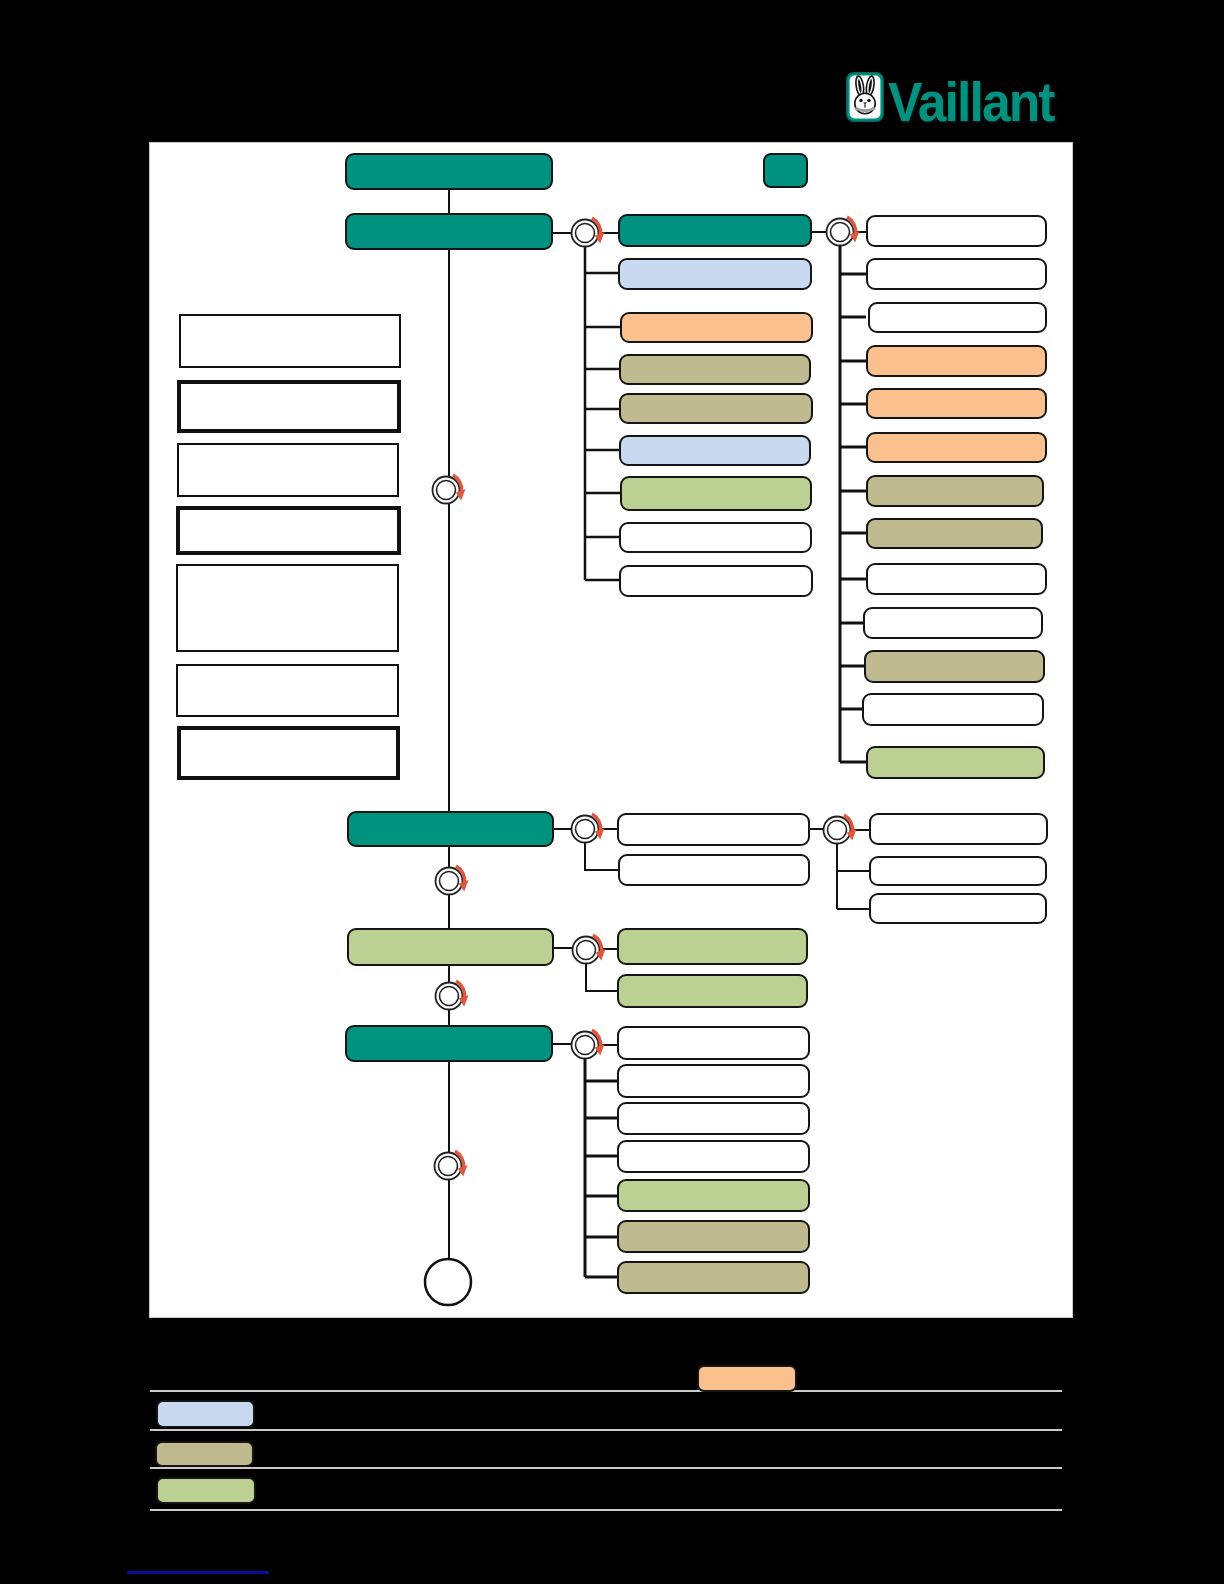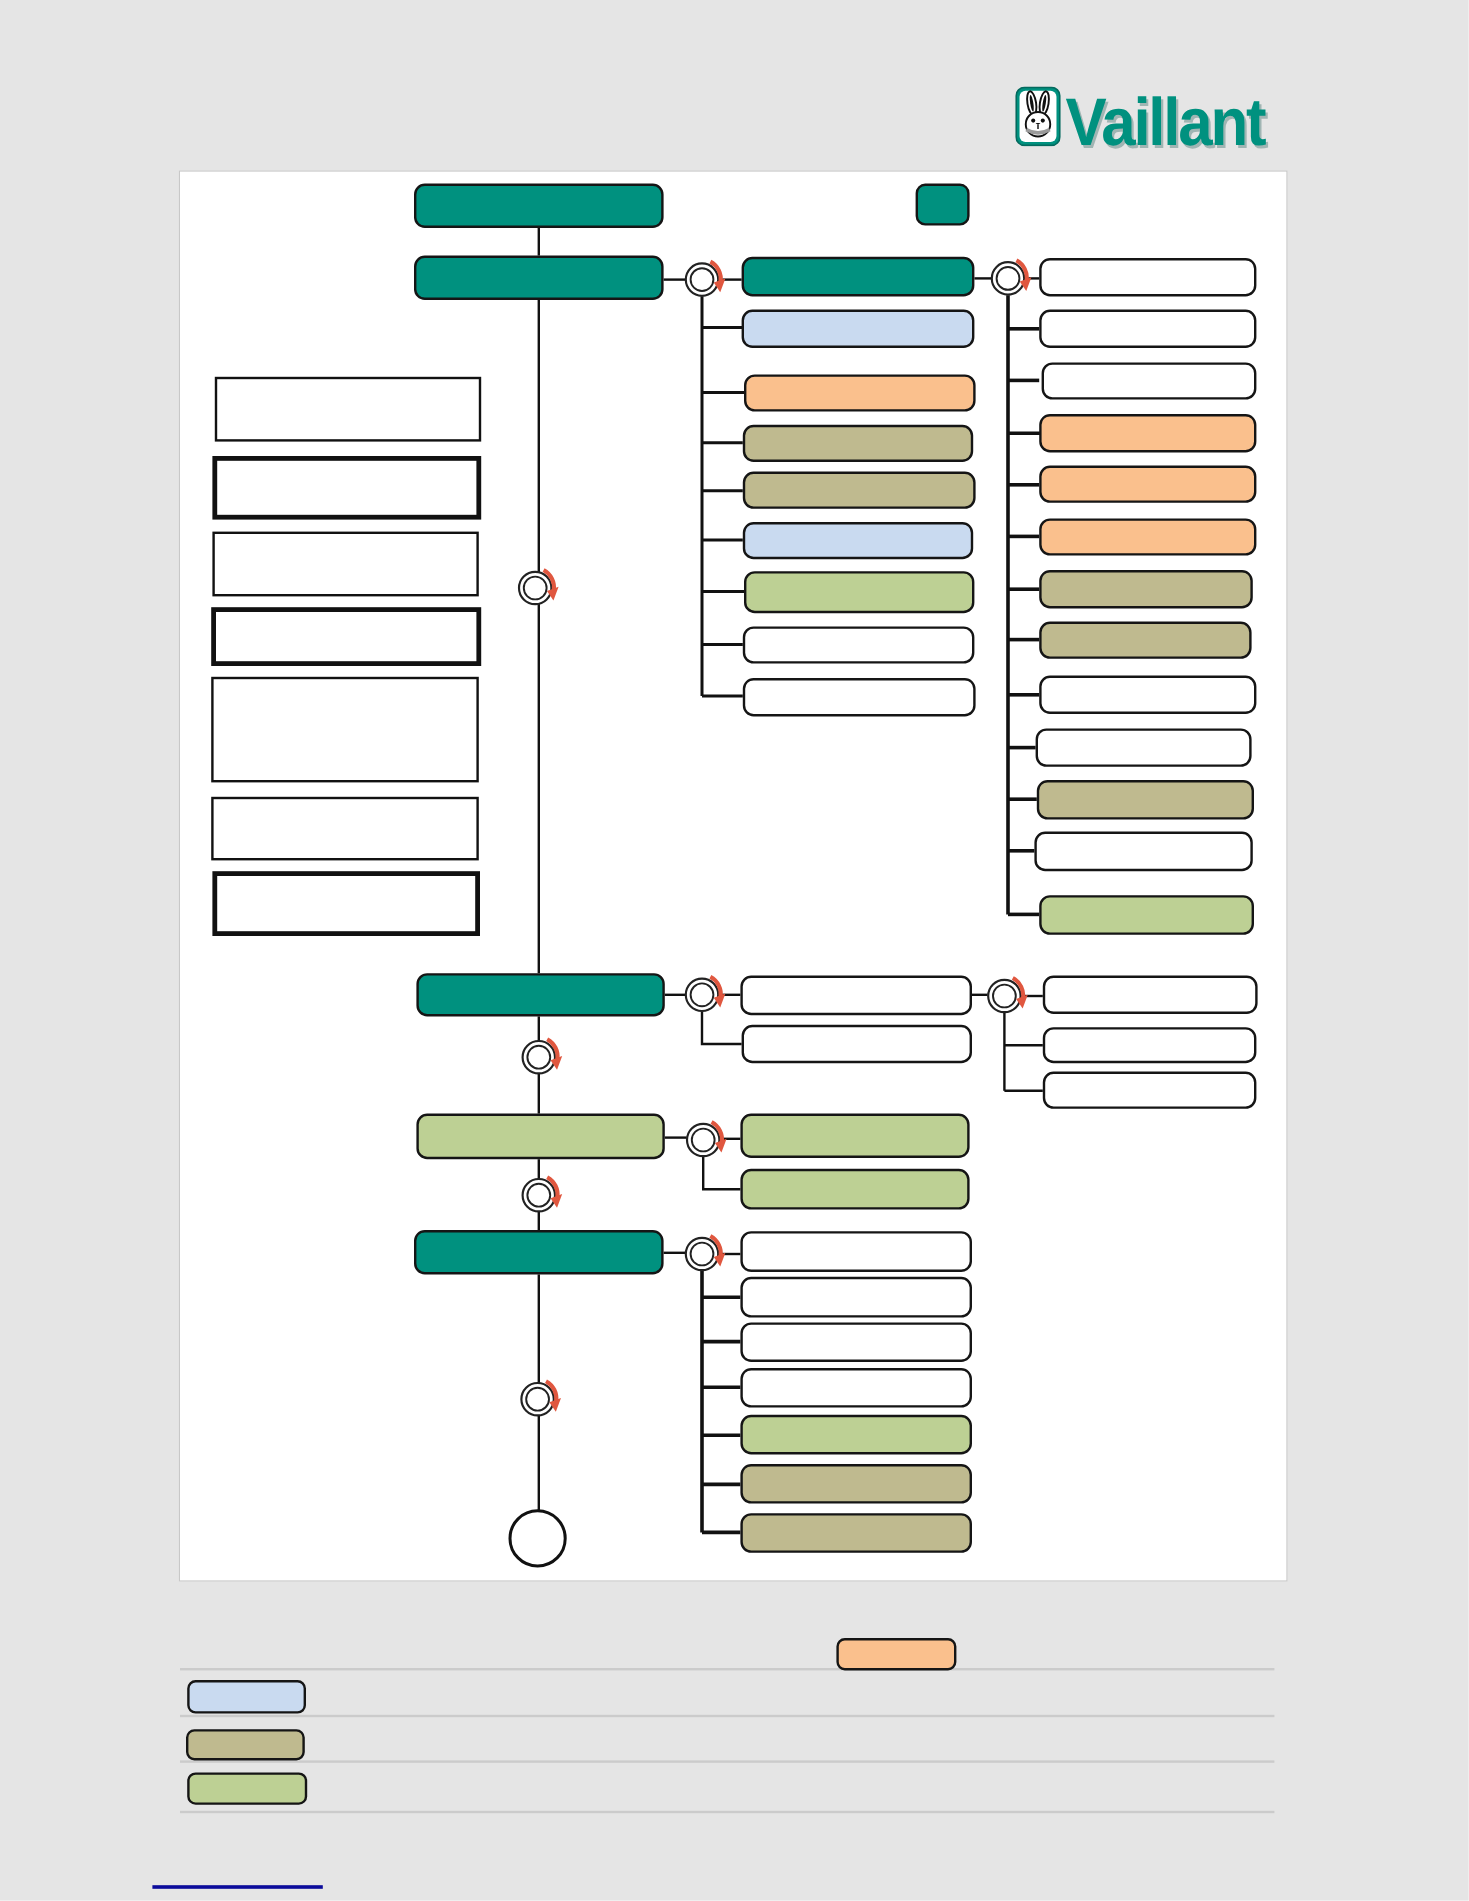--- a/index.html
+++ b/index.html
@@ -1,16 +1,16 @@
 <!DOCTYPE html>
 <html style="--teal: #00917F; --orange: #FAC08D; --blue: #C9DAF0; --olive: #BFBA8F; --green: #BDD094; --arrow: #E0573F; --line: #111111; --frame_border: #C8C8C8; --legend_line: #CBCBCB; --navy_rule: #0B0B9B;"><head>
 <meta charset="utf-8">
 <style>
   html,body{margin:0;padding:0;background:#fff;}
-  .page{position:relative;z-index:0;width:1224px;height:1584px;background:#e5e5e5;overflow:hidden;
+  .page{position:relative;z-index:0;width:1224px;height:1584px;background:#000000;overflow:hidden;
         font-family:"Liberation Sans",sans-serif;}
   
   .logo-badge{position:absolute;left:846px;top:72px;width:38px;height:50px;}
   .logo-word{position:absolute;left:888px;top:74px;font-size:56px;font-weight:700;line-height:1;
              color:var(--teal);letter-spacing:-2px;transform:scaleX(.92);transform-origin:left top;
              text-shadow:2px 2px 0 rgba(0,70,62,.30);}
   
   .frame{position:absolute;left:149px;top:142px;width:922px;height:1174px;border:1px solid var(--frame_border);background:#fff;}
   
   .bx{position:absolute;box-sizing:border-box;border:2px solid #151515;border-radius:9px;background:#fff;}

